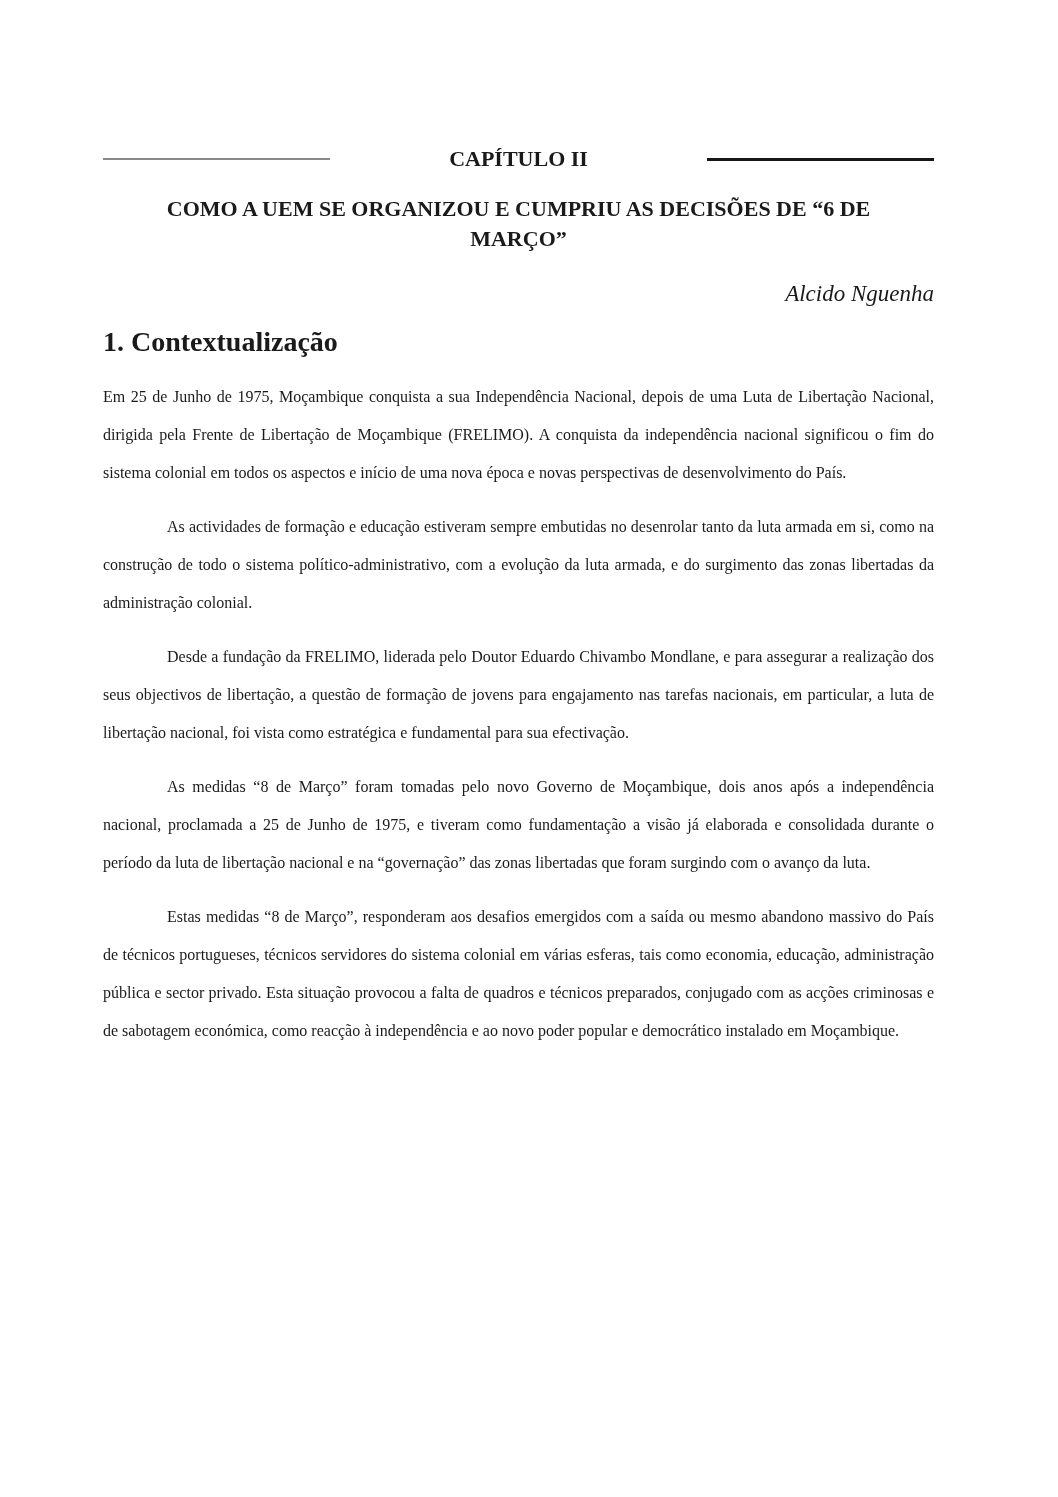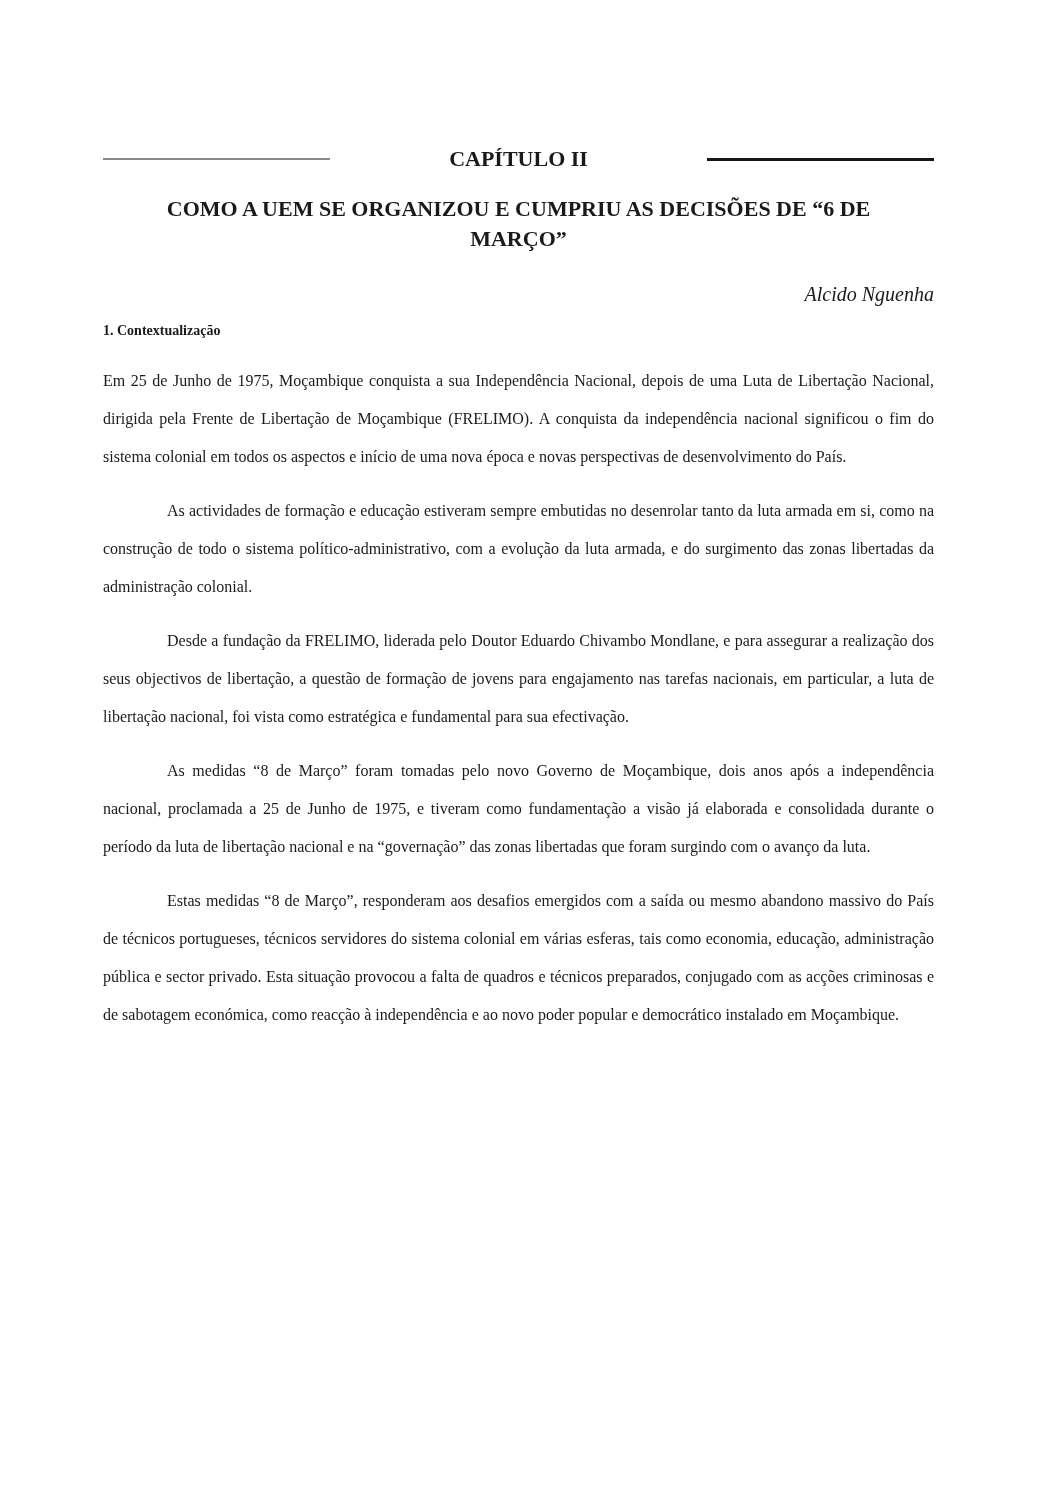--- a/index.html
+++ b/index.html
@@ -43,26 +43,26 @@
     max-width: 800px;
     text-align: center;
     font-weight: bold;
     font-size: 22px;
     line-height: 30px;
   }
   .author-line {
     margin-top: 28px;
     text-align: right;
     font-style: italic;
-    font-size: 20px;
+    font-size: 23px;
     line-height: 24px;
   }
   .section-heading {
     font-weight: bold;
-    font-size: 14px;
+    font-size: 28px;
     line-height: 26px;
   }
   .body-paragraph {
     margin: 0 0 16px 0;
     font-size: 16px;
     line-height: 38px;
     text-align: justify;
     text-justify: inter-word;
   }
   .body-paragraph.first {

